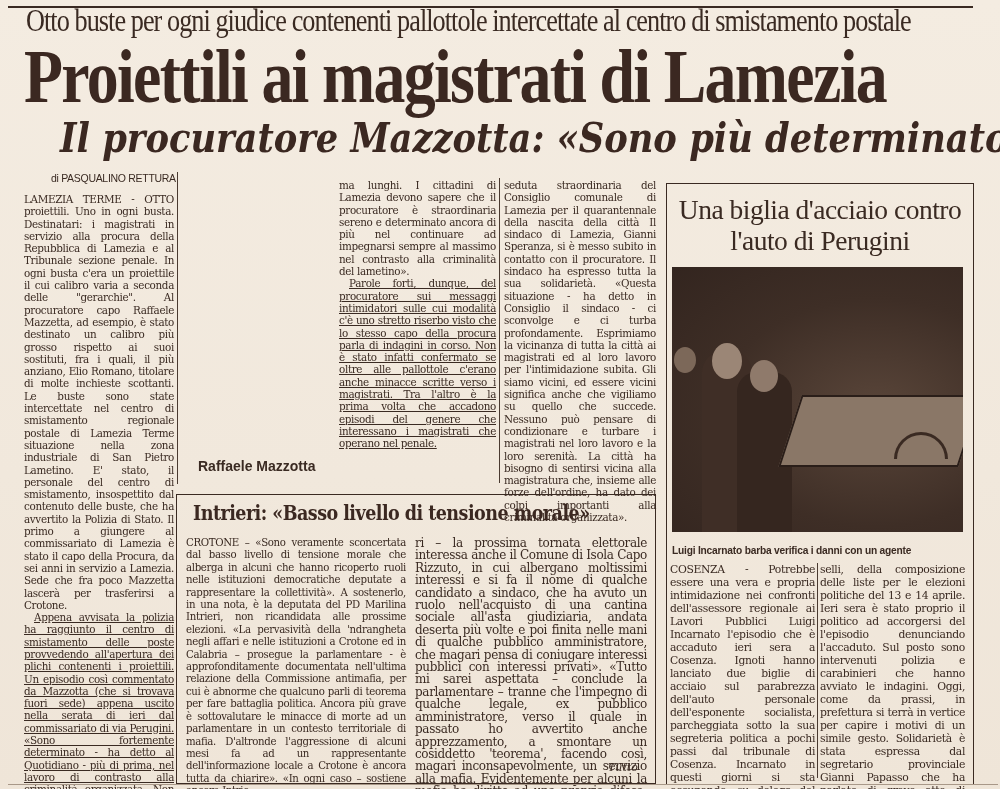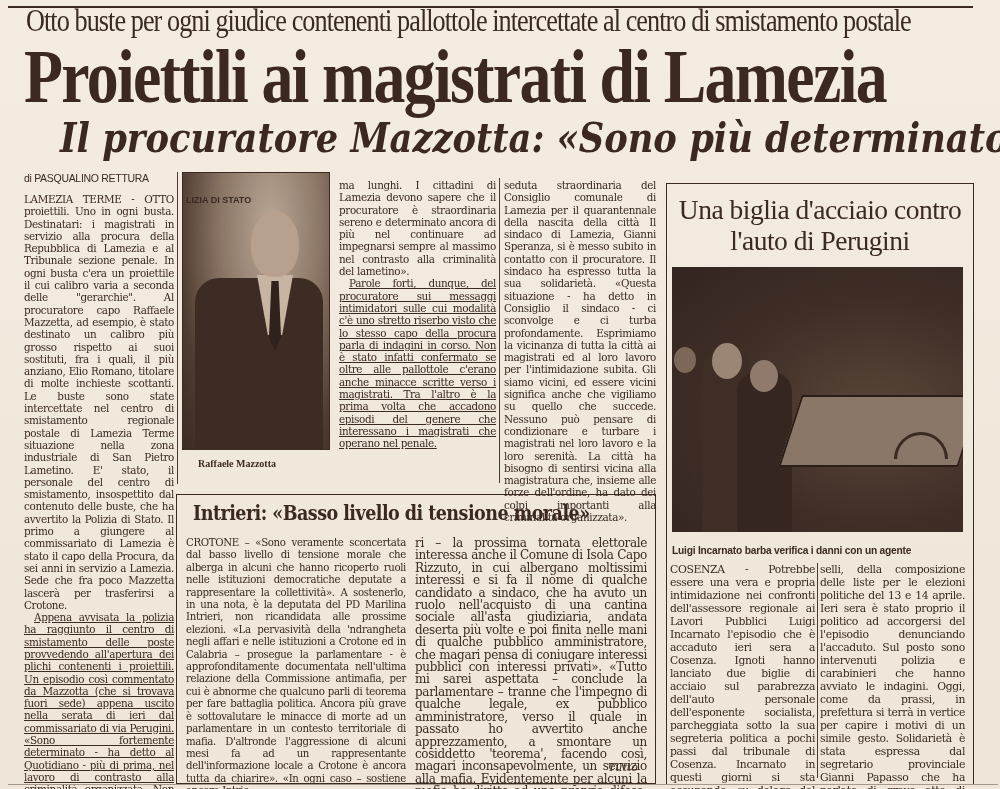--- a/index.html
+++ b/index.html
@@ -23,21 +23,21 @@
     transform: scaleX(0.84); transform-origin: left top; white-space: nowrap; color: #3b2821;
     line-height: 1;
   }
   .subhead {
     position: absolute; left: 60px; top: 118px;
     font-family: "DejaVu Serif", serif; font-weight: bold; font-style: italic; font-size: 41px;
     transform: scaleX(0.86); transform-origin: left top; white-space: nowrap; color: #3b2821;
     line-height: 1;
   }
   .byline {
-    position: absolute; left: 24px; top: 172px;
+    position: absolute; left: 51px; top: 172px;
     font-family: "Liberation Sans", sans-serif; font-size: 10.5px; letter-spacing: -0.3px; color: #3a2a22;
   }
   .col {
     position: absolute; font-family: "DejaVu Serif", serif; font-size: 10.4px; line-height: 12.3px;
     text-align: justify; color: #3a2a22; letter-spacing: -0.35px;
   }
   .col p { margin: 0; text-indent: 0; }
   .col p.ind { text-indent: 10px; text-decoration: underline; }
   .col1 { left: 24px; top: 193px; width: 150px; }
   .col3 { left: 339px; top: 179px; width: 157px; }
@@ -46,21 +46,21 @@
   .photo1 {
     position: absolute; left: 182px; top: 172px; width: 146px; height: 276px;
     background: radial-gradient(ellipse at 60% 20%, #b9a796 0%, #8c7767 40%, #4e3b31 75%, #3b2b23 100%);
     border: 1px solid #3a2a22; overflow: hidden;
   }
   .photo1 .sign { position: absolute; left: 3px; top: 22px; font-family: "Liberation Sans", sans-serif; font-weight: bold; font-size: 9px; color: #3a2a22; }
   .photo1 .suit { position: absolute; left: 12px; top: 105px; width: 128px; height: 175px; background: #3d2c24; border-radius: 24px 24px 0 0; }
   .photo1 .head { position: absolute; left: 68px; top: 38px; width: 48px; height: 66px; background: #b8a08e; border-radius: 50% 50% 45% 45%; }
   .photo1 .shirt { position: absolute; left: 74px; top: 102px; width: 36px; height: 60px; background: #c7b4a2; clip-path: polygon(0 0,100% 0,70% 100%,30% 100%); }
   .photo1 .tie { position: absolute; left: 86px; top: 108px; width: 12px; height: 70px; background: #2f221c; clip-path: polygon(20% 0,80% 0,100% 80%,50% 100%,0 80%); }
-  .cap1 { position: absolute; left: 182px; top: 458px; font-family: Liberation Serif, serif; font-weight: bold; font-size: 10px; color: #3a2a22; padding-left: 16px; }
+  .cap1 { position: absolute; left: 182px; top: 458px; font-family: Liberation Sans, sans-serif; font-weight: bold; font-size: 14px; color: #3a2a22; padding-left: 16px; }
   .box-right { position: absolute; left: 666px; top: 183px; width: 306px; height: 600px; border: 1.5px solid #3a2a22; }
   .box-right-title {
     position: absolute; left: 672px; top: 194px; width: 296px; text-align: center;
     font-family: "Liberation Serif", serif; font-size: 27.5px; line-height: 31px; color: #3a2a22; letter-spacing: -0.5px;
   }
   .photo2 {
     position: absolute; left: 672px; top: 267px; width: 291px; height: 265px;
     background: radial-gradient(ellipse at 70% 55%, #5a463a 0%, #3e2e26 55%, #33251f 100%);
     overflow: hidden;
   }
@@ -94,27 +94,20 @@
   <div class="headline">Proiettili ai magistrati di Lamezia</div>
   <div class="subhead">Il procuratore Mazzotta: «Sono più determinato»</div>
   <div class="byline">di PASQUALINO RETTURA</div>
 
   <div class="col col1">
     <p>LAMEZIA TERME - OTTO proiettili. Uno in ogni busta. Destinatari: i magistrati in servizio alla procura della Repubblica di Lamezia e al Tribunale sezione penale. In ogni busta c'era un proiettile il cui calibro varia a seconda delle "gerarchie". Al procuratore capo Raffaele Mazzetta, ad esempio, è stato destinato un calibro più grosso rispetto ai suoi sostituti, fra i quali, il più anziano, Elio Romano, titolare di molte inchieste scottanti. Le buste sono state intercettate nel centro di smistamento regionale postale di Lamezia Terme situazione nella zona industriale di San Pietro Lametino. E' stato, il personale del centro di smistamento, insospettito dal contenuto delle buste, che ha avvertito la Polizia di Stato. Il primo a giungere al commissariato di Lamezia è stato il capo della Procura, da sei anni in servizio a Lamezia. Sede che fra poco Mazzetta lascerà per trasferirsi a Crotone.</p>
     <p class="ind">Appena avvisata la polizia ha raggiunto il centro di smistamento delle poste provvedendo all'apertura dei plichi contenenti i proiettili. Un episodio così commentato da Mazzotta (che si trovava fuori sede) appena uscito nella serata di ieri dal commissariato di via Perugini. «Sono fortemente determinato - ha detto al Quotidiano - più di prima, nel lavoro di contrasto alla criminalità organizzata. Non sono certamente questi gesti a fermarmi nella mia azione. Non mi spavento affatto di fronte all'accaduto, anzi andrò avanti ancora con più determinazione anche perché il mio trasferimento a Crotone non avverrà in tempi brevi</p>
   </div>
   <div class="vrule" style="left:177px;top:172px;height:312px;"></div>
 
-  <div class="photo1">
-    <div class="sign">LIZIA DI STATO</div>
-    <div class="suit"></div>
-    <div class="shirt"></div>
-    <div class="tie"></div>
-    <div class="head"></div>
-  </div>
   <div class="cap1">Raffaele Mazzotta</div>
 
   <div class="col col3">
     <p>ma lunghi. I cittadini di Lamezia devono sapere che il procuratore è straordinaria sereno e determinato ancora di più nel continuare ad impegnarsi sempre al massimo nel contrasto alla criminalità del lametino».</p>
     <p class="ind">Parole forti, dunque, del procuratore sui messaggi intimidatori sulle cui modalità c'è uno stretto riserbo visto che lo stesso capo della procura parla di indagini in corso. Non è stato infatti confermato se oltre alle pallottole c'erano anche minacce scritte verso i magistrati. Tra l'altro è la prima volta che accadono episodi del genere che interessano i magistrati che operano nel penale.</p>
   </div>
   <div class="vrule" style="left:499px;top:178px;height:305px;"></div>
 
   <div class="col col4">
     <p>seduta straordinaria del Consiglio comunale di Lamezia per il quarantennale della nascita della città Il sindaco di Lamezia, Gianni Speranza, si è messo subito in contatto con il procuratore. Il sindaco ha espresso tutta la sua solidarietà. «Questa situazione - ha detto in Consiglio il sindaco - ci sconvolge e ci turba profondamente. Esprimiamo la vicinanza di tutta la città ai magistrati ed al loro lavoro per l'intimidazione subita. Gli siamo vicini, ed essere vicini significa anche che vigiliamo su quello che succede. Nessuno può pensare di condizionare e turbare i magistrati nel loro lavoro e la loro serenità. La città ha bisogno di sentirsi vicina alla magistratura che, insieme alle forze dell'ordine, ha dato dei colpi importanti alla criminalità organizzata».</p>

